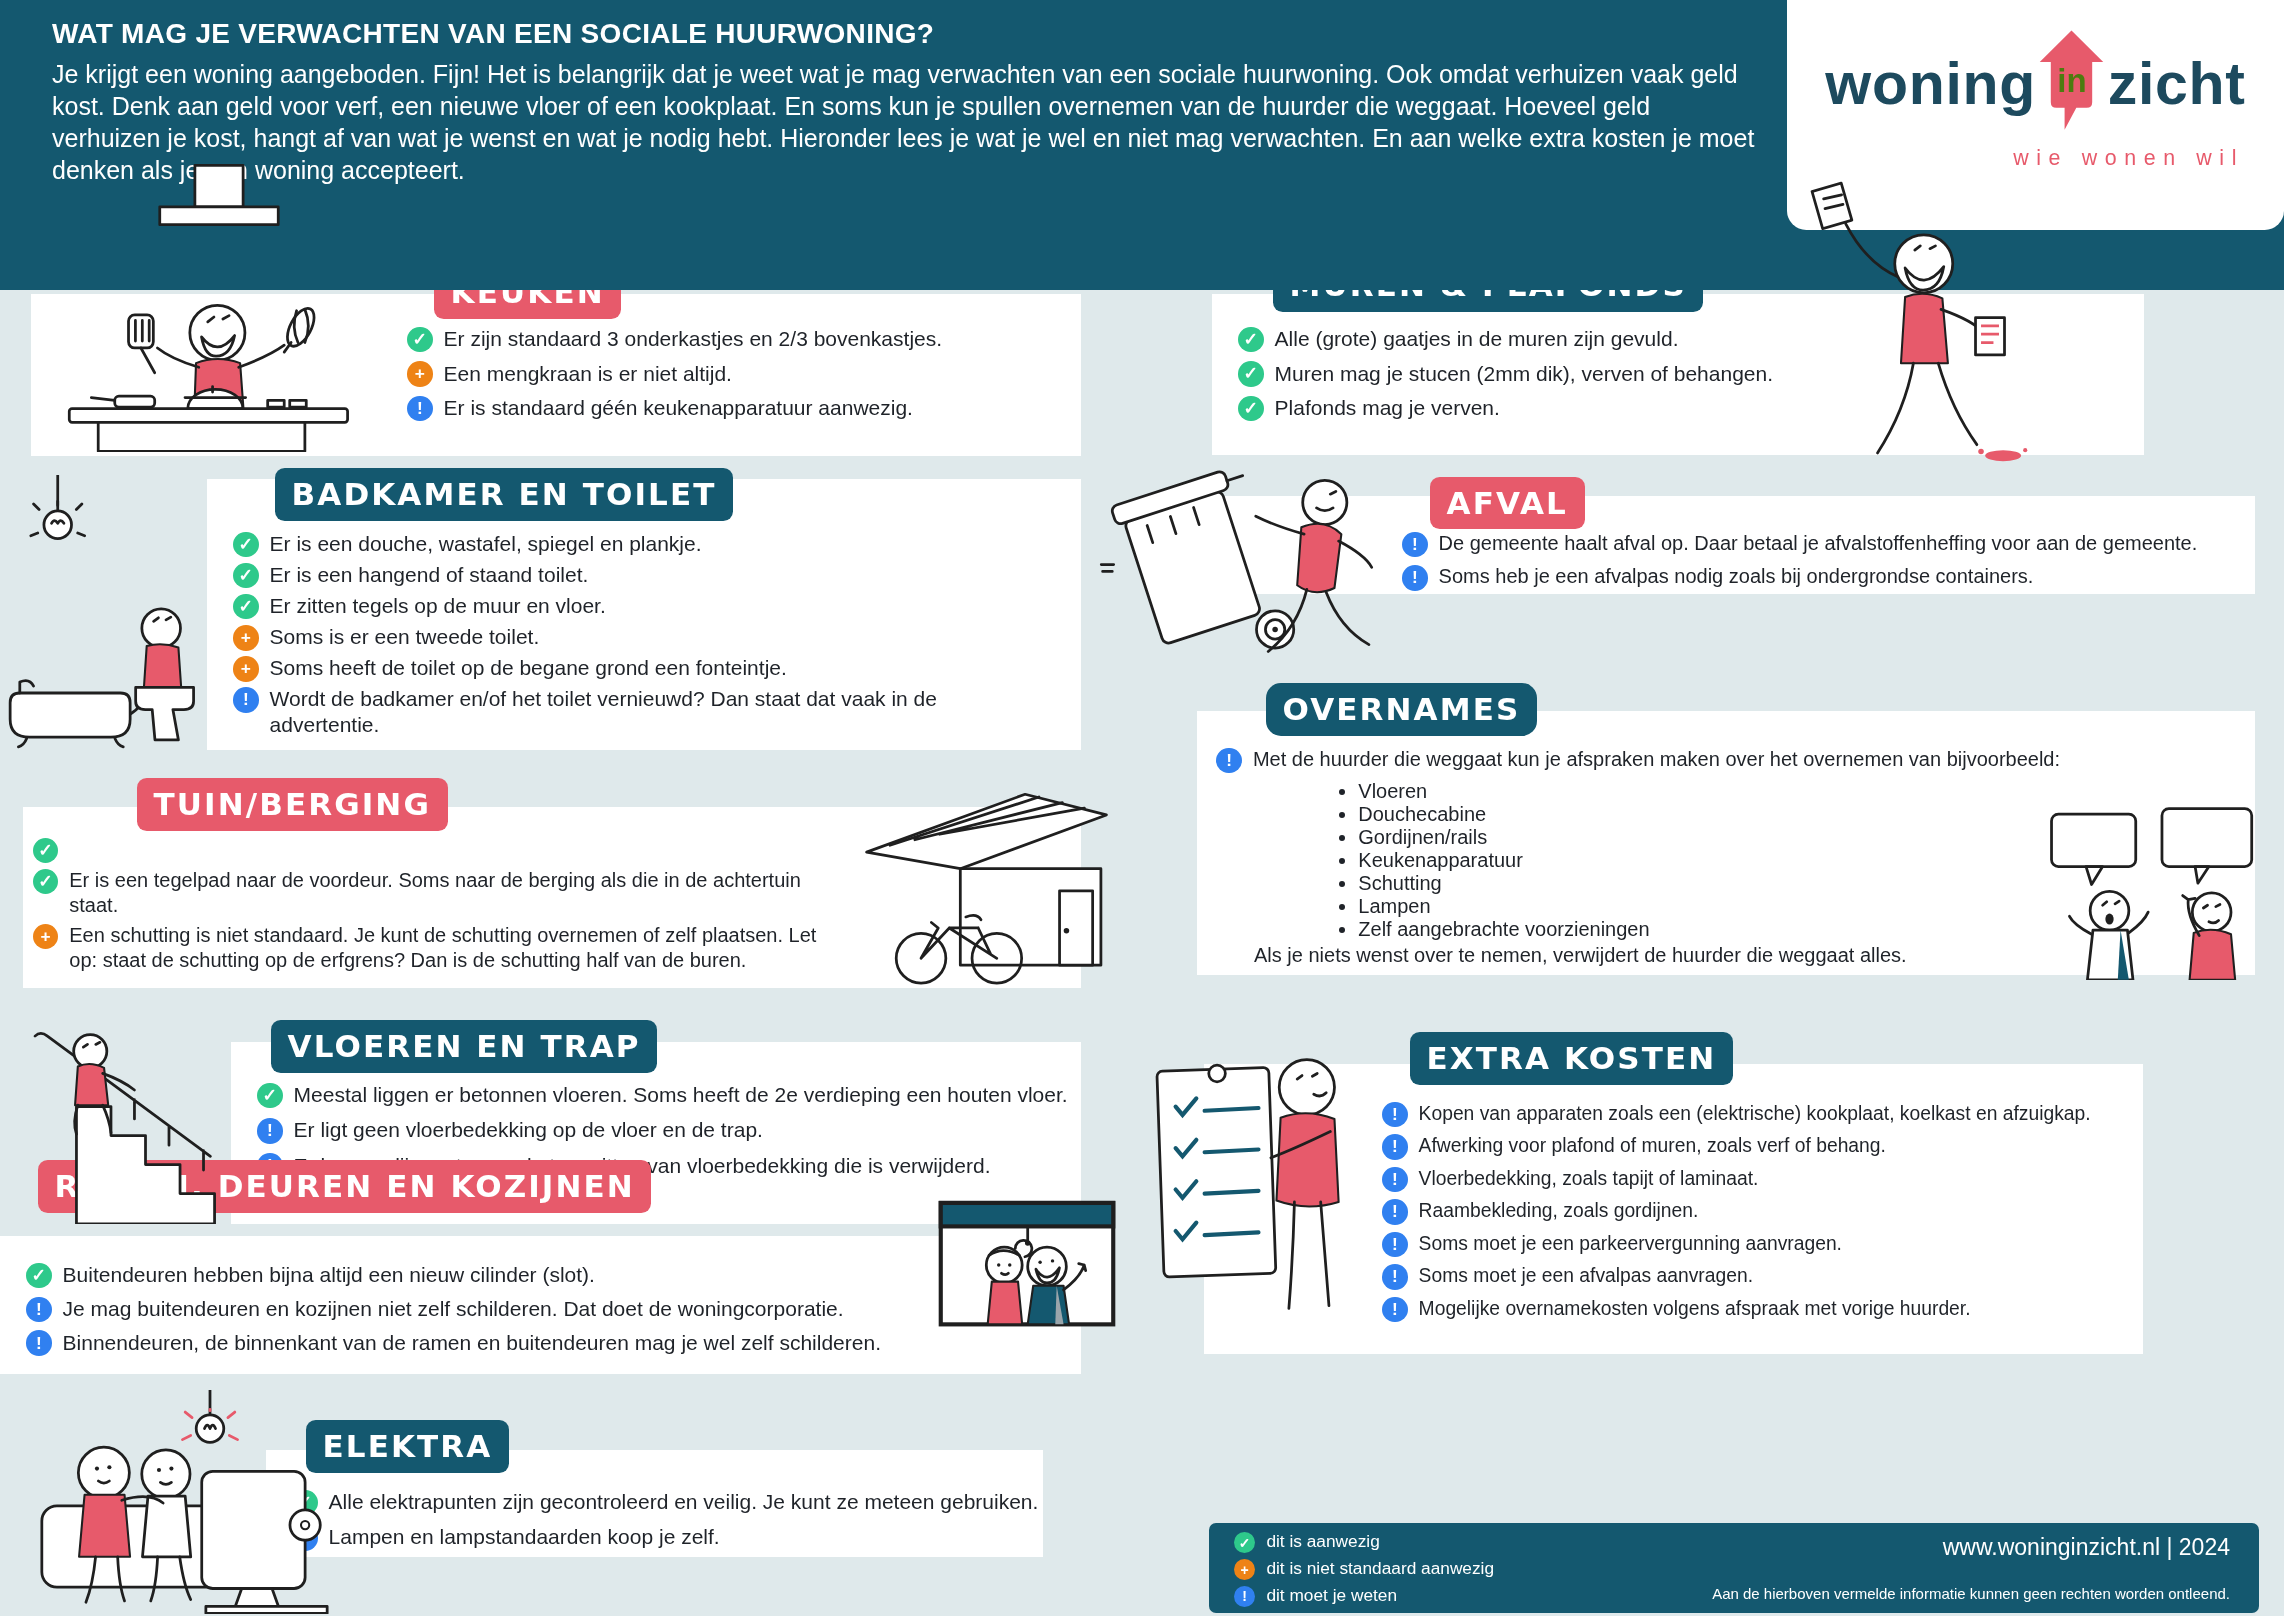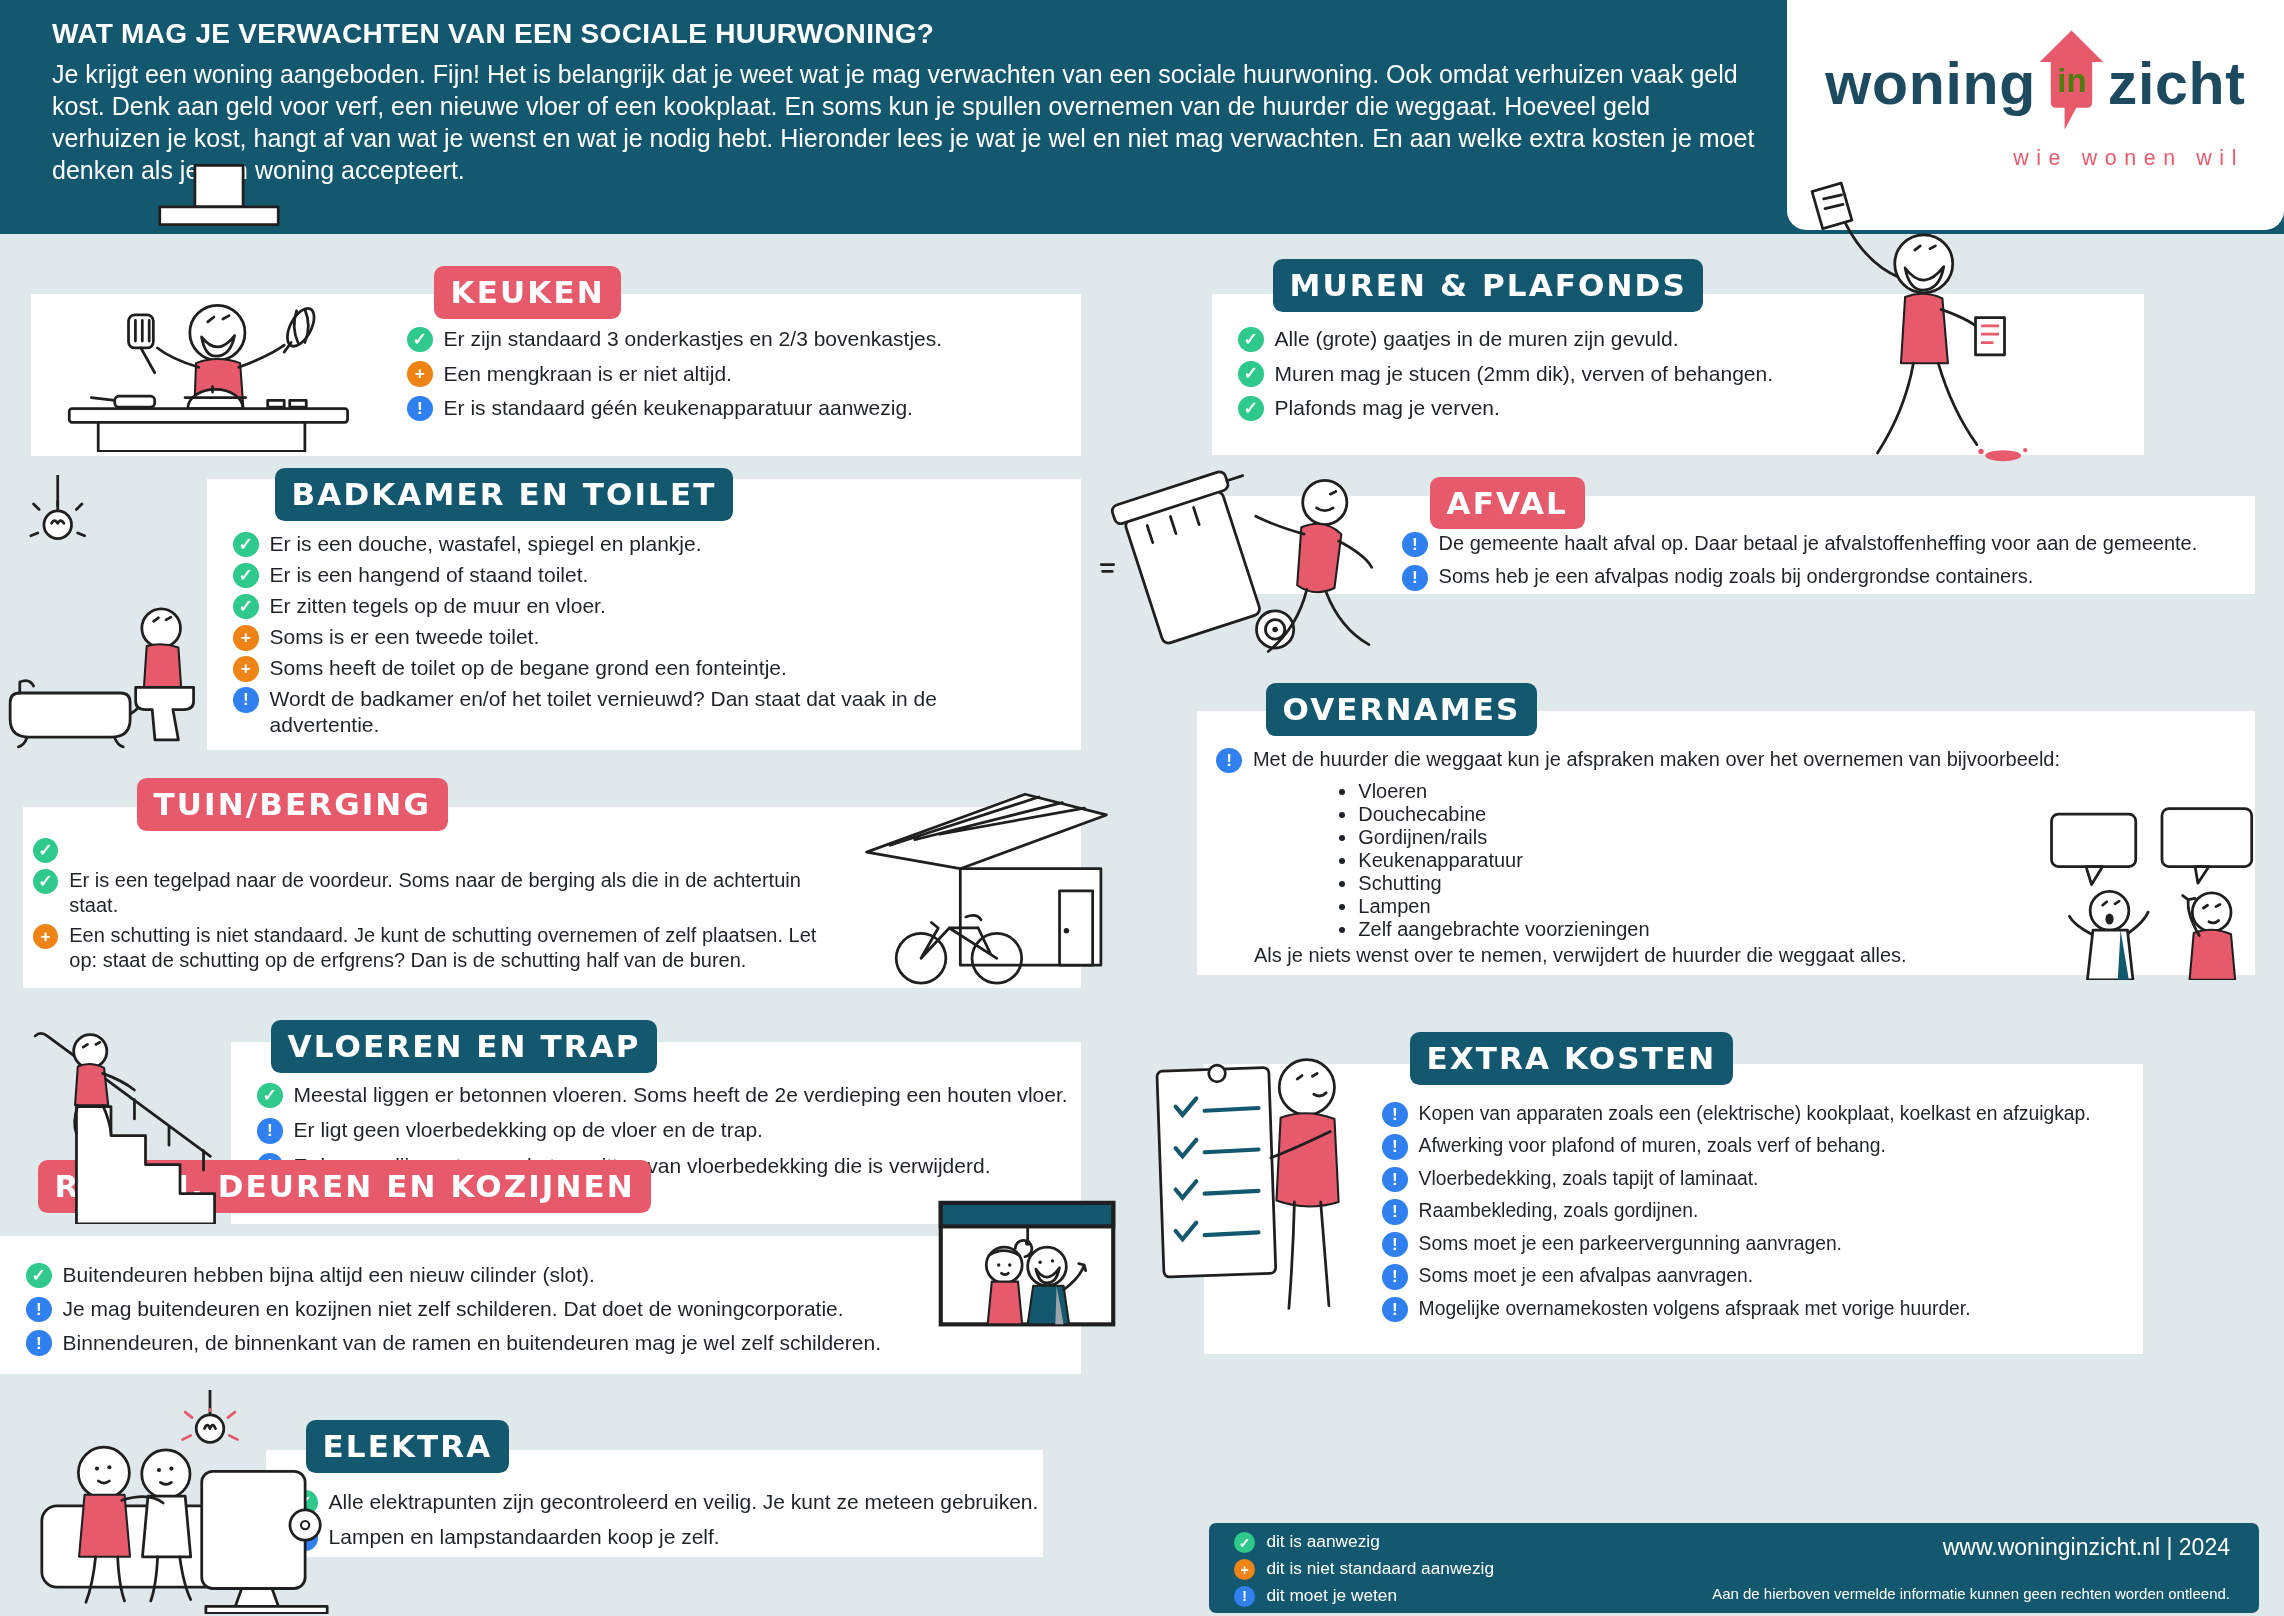--- a/index.html
+++ b/index.html
@@ -1,19 +1,19 @@
 <!DOCTYPE html>
 <html style="font-size:11px"><head>
 <meta charset="utf-8">
 <style>
   html,body{margin:0;padding:0;background:#c8d4d8;}
   .page{position:relative;width:2284px;height:1616px;background:#DFE9EB;overflow:hidden;
         font-family:"Liberation Sans",sans-serif;color:#1F2329;}
   
-  #header{position:absolute;left:0;top:0;width:2284px;height:234px;background:#14586F;z-index:2;}
+  #header{position:absolute;left:0;top:0;width:2284px;height:290px;background:#14586F;z-index:2;}
   #page-title{position:absolute;left:52px;top:18px;margin:0;color:#fff;font-size:28px;font-weight:bold;letter-spacing:0.3px;}
   #page-intro{position:absolute;left:52px;top:58px;width:1706px;margin:0;color:#fff;font-size:25px;line-height:32px;}
   #logo-card{position:absolute;left:1787px;top:0;width:497px;height:230px;background:#fff;
              border-radius:0 0 19.3px 19.3px;z-index:5;}
   .logo-row{position:absolute;left:0;right:0;top:29px;display:flex;justify-content:center;align-items:center;}
   .logo-word{font-size:59px;font-weight:bold;color:#1D4A5E;letter-spacing:0.7px;}
   .logo-house{position:relative;width:69px;height:109px;margin:0 1.4px;}
   .logo-house svg{position:absolute;inset:0;}
   .logo-in{position:absolute;left:50%;top:52px;transform:translate(-50%,-50%);color:#4d7c0f;font-size:33px;font-weight:bold;}
   #logo-tagline{position:absolute;right:40px;top:146px;color:#E75A6B;font-size:21.4px;letter-spacing:7.6px;white-space:nowrap;}
@@ -45,21 +45,21 @@
   #badkamer-items .item-text{max-width:780px;}
   #afval-box{left:1202px;top:496px;width:1053px;height:98px;}
   #afval-badge{left:228px;top:-19.3px;}
   #afval-items{left:200px;top:35px;gap:7px;}
   #afval-items .item-text{font-size:20px;}
   #tuin-box{left:23px;top:807px;width:1058px;height:181px;}
   #tuin-badge{left:66px;top:-29px;margin-left:48px;}
   #tuin-items{left:9.7px;top:30px;gap:4.8px;}
   #tuin-items .item-text{font-size:20px;line-height:25px;max-width:780px;}
   #overnames-box{left:1197px;top:711px;width:1058px;height:264px;}
-  #overnames-badge{left:69px;top:-28px;}
+  #overnames-badge{left:69px;top:-28px;border-radius:15px;}
   #overnames-intro{position:absolute;left:19.3px;top:36px;}
   #overnames-intro .item-text{font-size:20px;}
   #overnames-bullets{position:absolute;left:142px;top:69px;margin:0;padding:0 0 0 19.3px;}
   #overnames-bullets li{font-size:20px;line-height:23px;}
   #overnames-outro{position:absolute;left:57px;top:233px;font-size:20px;}
   #vloeren-box{left:231px;top:1042px;width:850px;height:182px;}
   #vloeren-badge{left:40px;top:-22px;}
   #vloeren-items{left:26px;top:40px;gap:9px;}
   #ramen-box{left:0;top:1236px;width:1081px;height:138px;}
   #ramen-badge{left:38px;top:-76px;}

